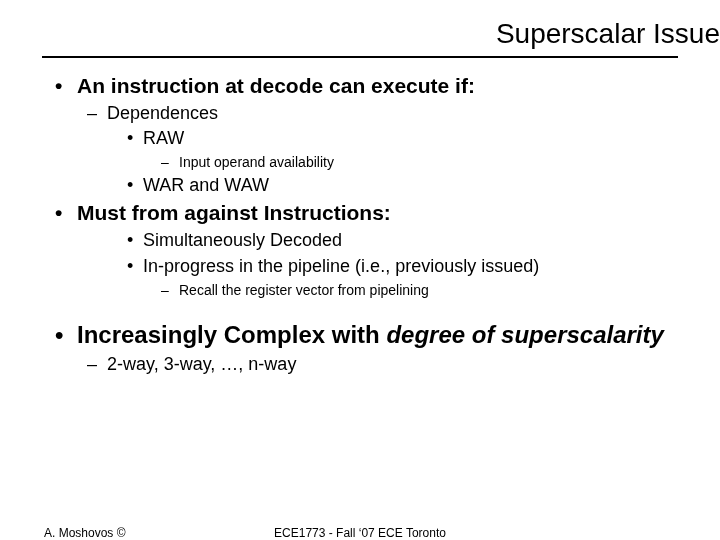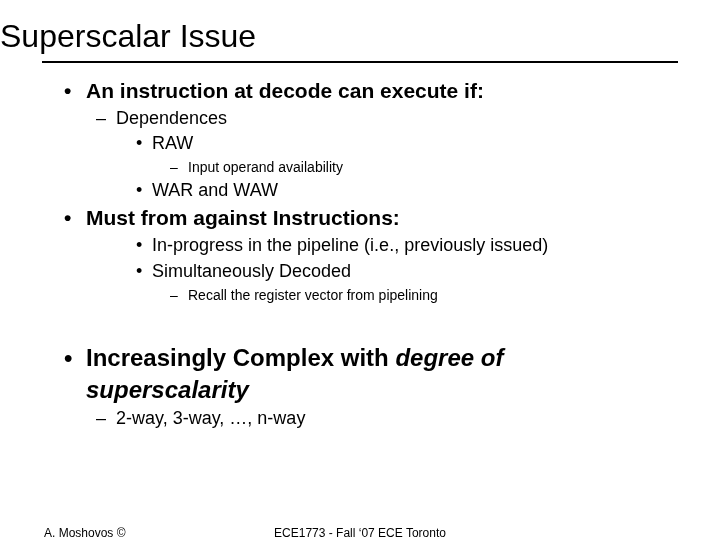--- a/index.html
+++ b/index.html
@@ -11,36 +11,36 @@
     font-family: Arial, Helvetica, sans-serif;
     color: #000;
   }
   .slide {
     width: 720px;
     height: 540px;
     position: relative;
     box-sizing: border-box;
   }
   .title {
-    text-align: left;
-    font-size: 32px;
+    text-align: right;
+    font-size: 28px;
     padding-top: 18px;
     padding-bottom: 6px;
     font-weight: normal;
   }
   .rule {
     border-top: 2px solid #000;
     margin: 0 42px 14px 42px;
   }
   .body {
     padding: 0 44px;
     font-size: 20px;
     line-height: 1.32;
   }
-  ul { margin: 12px; padding: 0; list-style: none; }
+  ul { margin: 3px; padding: 0; list-style: none; }
   li { margin: 2px 0; }
 
   .l1 { padding-left: 30px; position: relative; font-size: 21px; font-weight: bold;}
   .l1::before { content: "•"; position: absolute; left: 8px; }
   .l2 { padding-left: 60px; position: relative; font-size: 18px; font-weight: normal;}
   .l2::before { content: "–"; position: absolute; left: 40px; }
   .l3 { padding-left: 96px; position: relative; font-size: 18px; font-weight: normal;}
   .l3::before { content: "•"; position: absolute; left: 80px; }
   .l4 { padding-left: 132px; position: relative; font-size: 14px; font-weight: normal;}
   .l4::before { content: "–"; position: absolute; left: 114px; }
@@ -72,22 +72,22 @@
 
   <div class="body">
     <ul>
       <li class="l1">An instruction at decode can execute if:</li>
       <li class="l2">Dependences</li>
       <li class="l3">RAW</li>
       <li class="l4">Input operand availability</li>
       <li class="l3">WAR and WAW</li>
 
       <li class="l1">Must from against Instructions:</li>
+      <li class="l3">Simultaneously Decoded</li>
       <li class="l3">In-progress in the pipeline (i.e., previously issued)</li>
-      <li class="l3">Simultaneously Decoded</li>
       <li class="l4">Recall the register vector from pipelining</li>
     </ul>
 
     <div class="spacer"></div>
 
     <ul>
       <li class="l1b">
         <span>Increasingly Complex with </span><span class="italic">degree of superscalarity</span>
       </li>
       <li class="l2 l2b-plain">2-way, 3-way, …, n-way</li>

